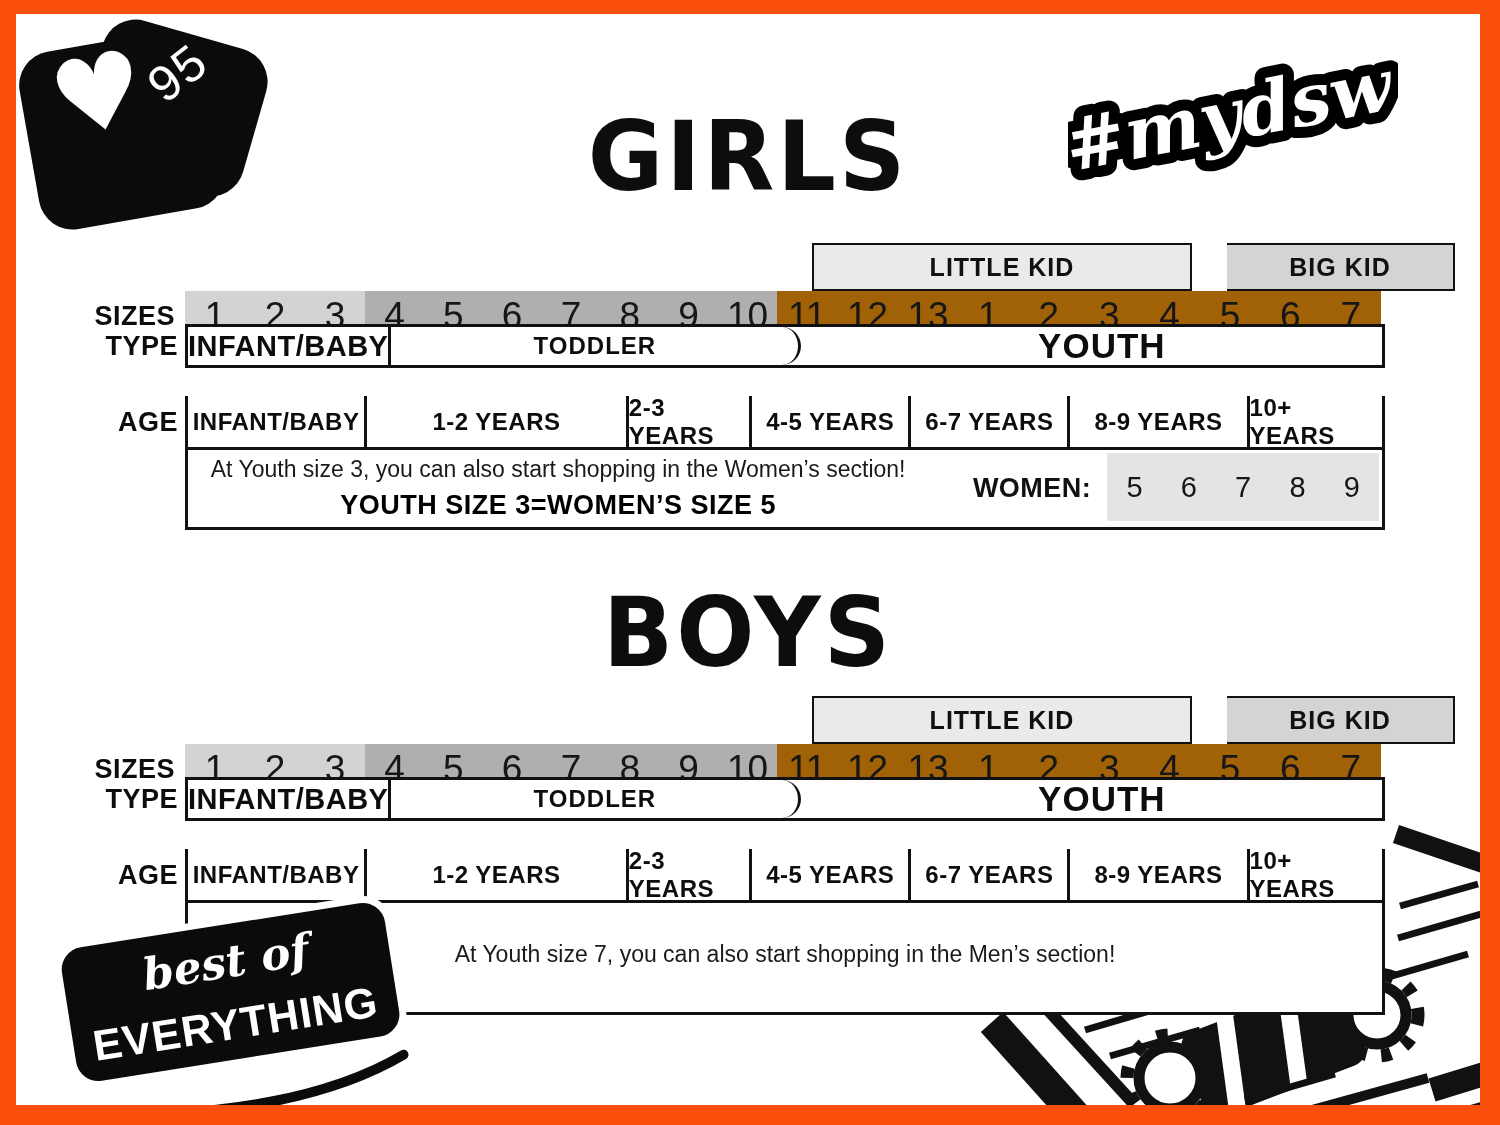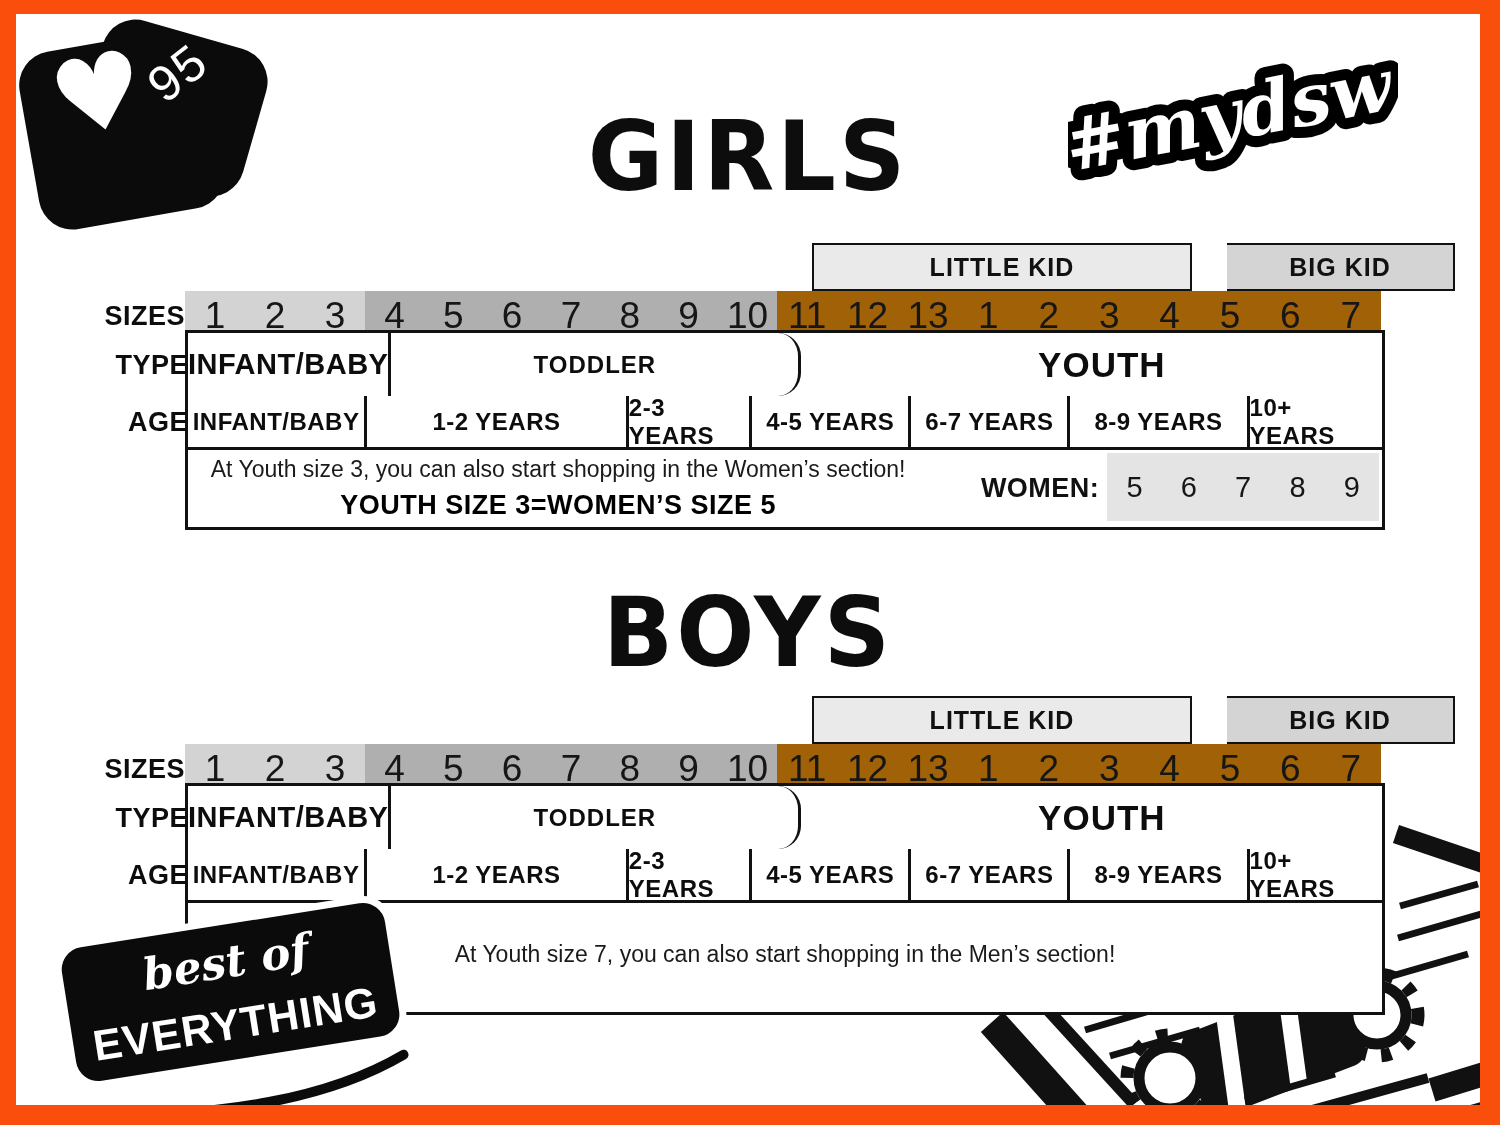--- a/index.html
+++ b/index.html
@@ -24,21 +24,21 @@
   .boys-title{top:574px;}
 
   
   .size-table{position:absolute;left:169px;width:1200px;z-index:2;}
   .girls-table{top:229px;height:287px;}
   .boys-table{top:682px;height:319px;}
 
   .row{position:absolute;left:0;width:100%;display:flex;box-sizing:border-box;}
   .row *{box-sizing:border-box;}
   .row-label{
-    position:absolute;right:100%;top:50%;transform:translateY(-50%);
+    position:absolute;right:100%;margin-right:10px;top:50%;transform:translateY(-50%);
     font-weight:700;font-size:27px;letter-spacing:.5px;white-space:nowrap;color:#0d0d0d;
   }
 
   .kid-row{top:0;height:48px;gap:35px;}
   .kid-spacer{flex:0 0 49.33%;}
   .kid-box{
     display:flex;align-items:center;justify-content:center;
     border:2px solid #111;font-weight:700;font-size:25px;letter-spacing:1px;
   }
   .kid-little{flex:0 0 31.67%;background:#EAEAEA;}
@@ -48,21 +48,21 @@
   .band{display:flex;}
   .band-infant{flex:0 0 15%;background:#D3D3D3;}
   .band-toddler{flex:0 0 34.33%;background:#AFAFAF;}
   .band-youth{flex:0 0 50.34%;background:#a16207;}
   .size-cell{
     flex:1;display:flex;align-items:center;justify-content:center;
     font-size:37px;font-weight:400;color:#161616;
   }
 
   .boxed{border:3px solid #111;background:#fff;}
-  .type-row{top:87px;height:69px;}
+  .type-row{top:81px;height:44px;}
   .age-row{top:153px;height:54px;border-top:none;}
   .note-row{top:207px;border-top:none;}
   .girls-note{height:80px;}
   .boys-note{height:112px;}
 
   .type-cell,.age-cell{
     display:flex;align-items:center;justify-content:center;
     border-right:3px solid #111;font-weight:700;color:#0d0d0d;
   }
   .type-cell:last-child,.age-cell:last-child{border-right:none;}
@@ -74,21 +74,21 @@
   .a0{flex:0 0 15%;}.a1{flex:0 0 21.92%;}.a2{flex:0 0 10.33%;}
   .a3{flex:0 0 13.33%;}.a4{flex:0 0 13.33%;}.a5{flex:0 0 15%;text-align:right;}.a6{flex:0 0 11.08%;}
 
   .note-text{display:flex;flex-direction:column;align-items:center;justify-content:center;}
   .gnote-text{flex:0 0 62%;}
   .bnote-text{flex:1;}
   .note-line1{font-size:23px;font-weight:400;color:#1a1a1a;margin-bottom:7px;}
   .note-line2{font-size:27px;font-weight:700;letter-spacing:.5px;color:#000000;}
   .women-label{
     flex:0 0 15%;display:flex;align-items:center;justify-content:flex-end;
-    padding-right:8px;font-weight:700;font-size:27px;letter-spacing:.5px;
+    padding-right:16px;font-weight:700;font-size:27px;letter-spacing:.5px;
   }
   .women-band{
     flex:1;margin:3px 3px 6px 0;background:#E4E4E4;display:flex;align-items:center;
   }
   .wsize-cell{flex:1;display:flex;align-items:center;justify-content:center;font-size:29px;color:#161616;}
 
   
   .like-sticker{position:absolute;left:10px;top:12px;width:250px;height:205px;z-index:4;}
   .like-blob{position:absolute;background:#0b0b0b;border-radius:34px;}
   .blob-back{left:62px;top:6px;width:170px;height:152px;transform:rotate(16deg);}

